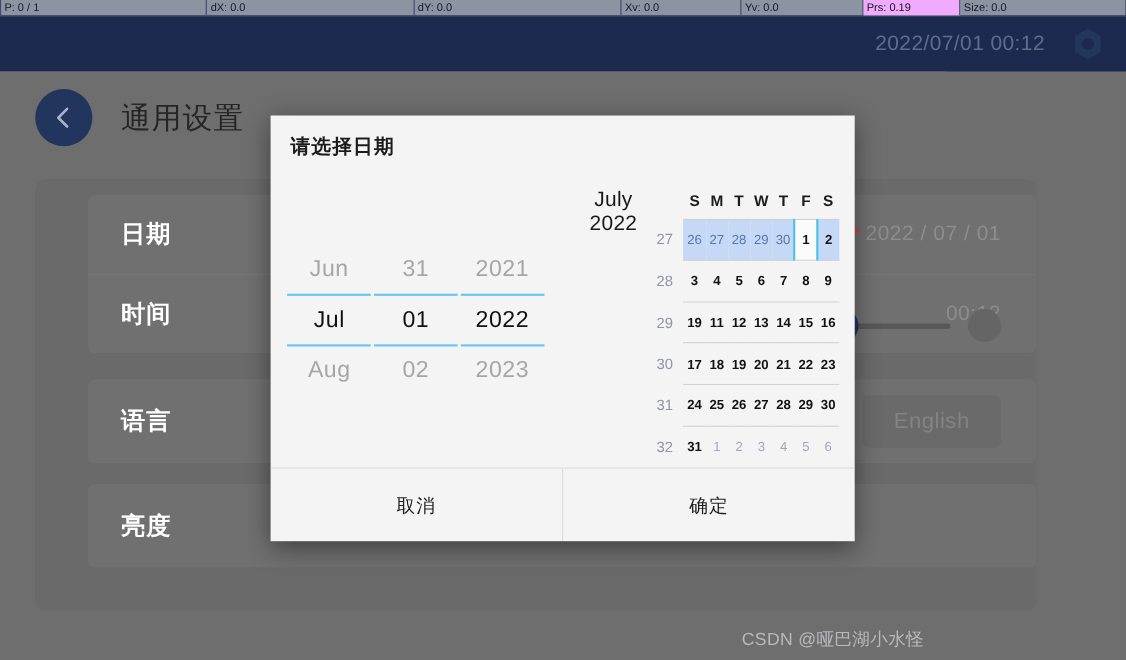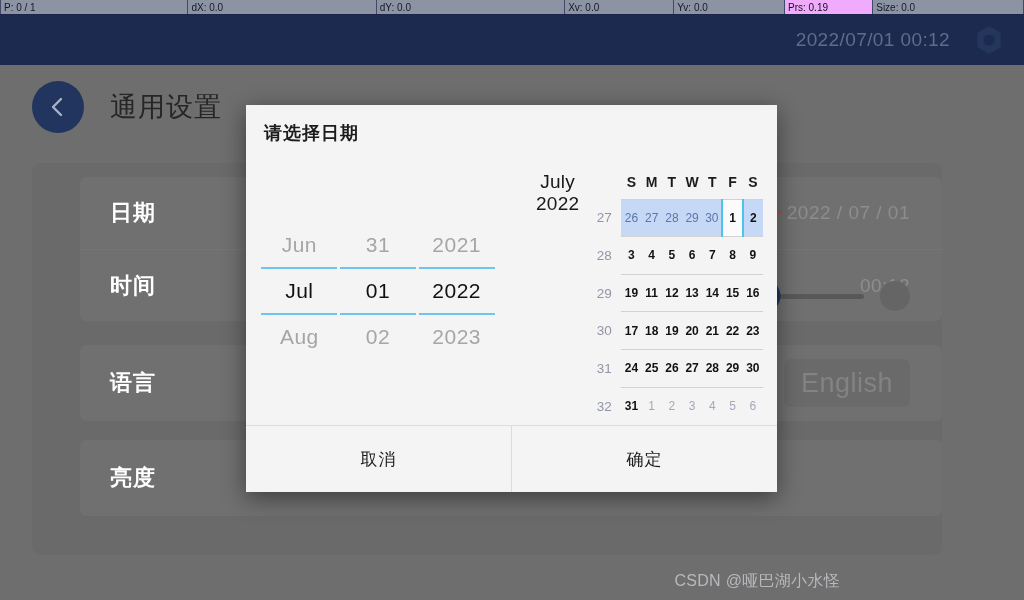--- a/index.html
+++ b/index.html
@@ -71,21 +71,21 @@
   }
   .row-label { font-size: 22px; color: #ffffff; font-weight: 600; letter-spacing: 1px; }
   .row-value { font-size: 19px; color: #8d8d8d; letter-spacing: .5px; }
   .row-sep {
     position: absolute; left: 48px; width: 862px; height: 1px; background: #757575;
   }
   .req-dot { color: #e33; font-size: 15px; vertical-align: middle; margin-right: 4px; }
 
   .btn-pill {
     border-radius: 7px; display:flex; align-items:center; justify-content:center;
-    font-size: 27px; letter-spacing: .5px;
+    font-size: 20px; letter-spacing: .5px;
   }
   .btn-dark { background:#21355e; color:#8e97ab; width:126px; height:48px; }
   .btn-flat { background:#6a6a6a; color:#838383; width:126px; height:48px; }
 
   
   .slider-wrap {
     position:absolute; right: 32px; top: 118px;
     display:flex; align-items:center; gap: 16px;
   }
   .bright-icon { width: 28px; height: 28px; position: relative; opacity:.55; }

